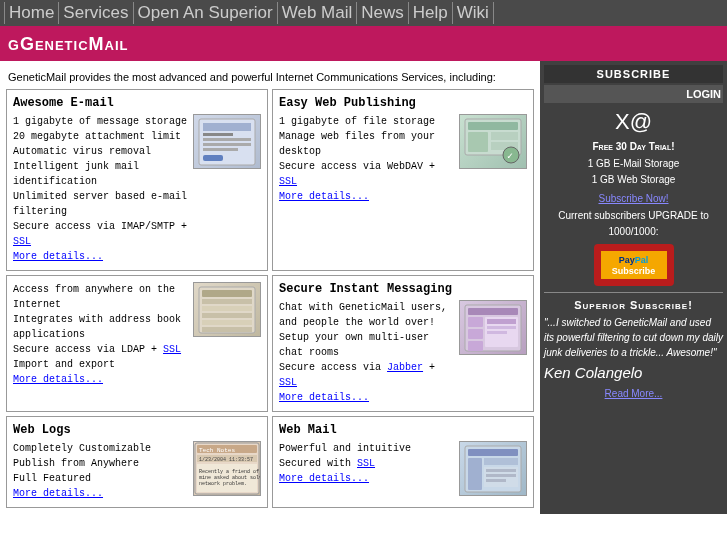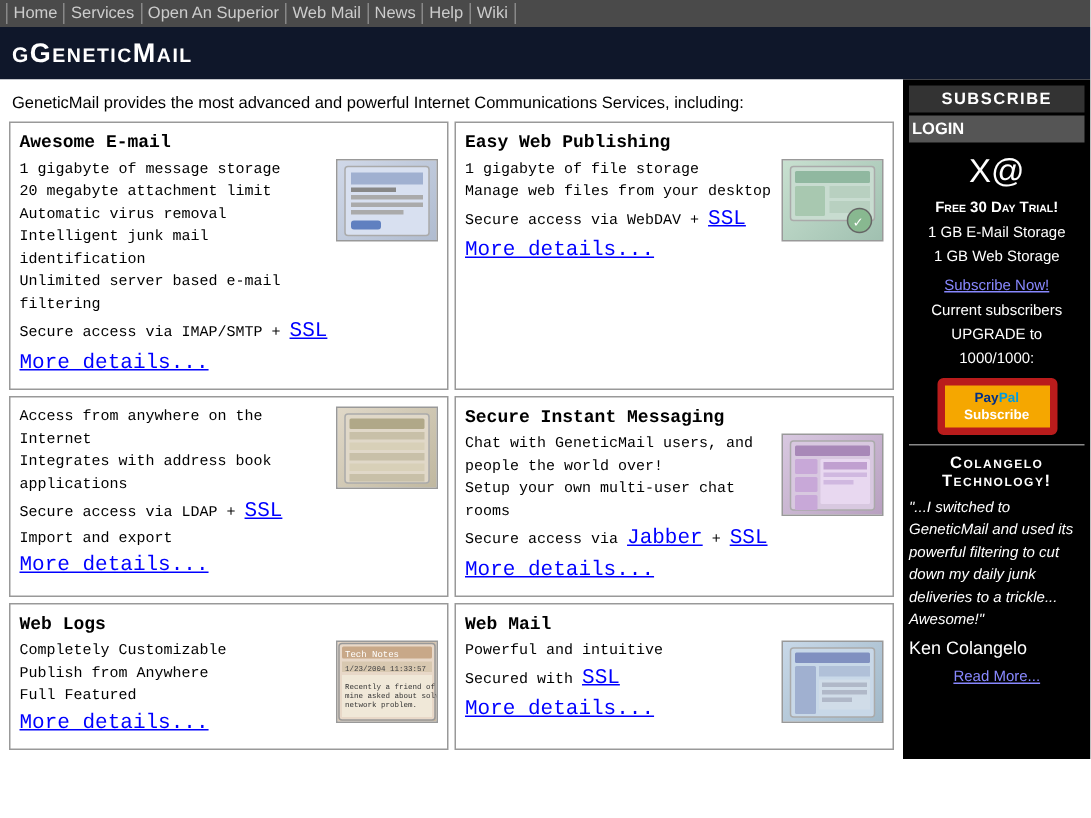--- a/index.html
+++ b/index.html
@@ -1,56 +1,56 @@
 <!DOCTYPE html>
 <html><head>
   <meta charset="utf-8">
   <style>
     * { margin: 0; padding: 0; box-sizing: border-box; }
     body { font-family: Arial, sans-serif; font-size: 11px; background: #fff; color: #000; width: 727px; }
 
     
-    #navbar { background: #4a4a4a; color: #fff; display: flex; align-items: flex-end; padding: 2px 4px; gap: 0; font-size: 11px; }
+    #navbar { background: #4a4a4a; color: #fff; display: flex; align-items: flex-end; padding: 2px 4px; gap: 0; font-size: 17px; }
     .nav-item { color: #ccc; text-decoration: none; padding: 1px 4px; border-right: 1px solid #888; }
     .nav-item:first-child { border-left: 1px solid #888; }
 
     
-    #header { background: #0f172a; color: #fff; padding: 6px 8px; display: flex; align-items: center; justify-content: space-between; }
+    #header { background: #be185d; color: #fff; padding: 6px 8px; display: flex; align-items: center; justify-content: space-between; }
     #logo { font-size: 20px; font-weight: bold; font-variant: small-caps; letter-spacing: 1px; color: #fff; }
     #logo span { font-size: 14px; }
 
     
     #layout { display: flex; width: 727px; }
     #main { flex: 1; padding: 6px; background: #fff; }
-    #sidebar { width: 125px; background: #000000; padding: 4px; color: #fff; flex-shrink: 0; }
+    #sidebar { width: 187px; background: #404040; padding: 4px; color: #fff; flex-shrink: 0; }
 
     
     #intro { padding: 4px 2px 6px 2px; font-size: 11px; color: #000; }
 
     
     #features-grid { display: grid; grid-template-columns: 1fr 1fr; gap: 4px; font-family: Liberation Mono, monospace; }
     .feature-cell { border: 1px solid #999; padding: 6px; display: flex; flex-direction: column; background: #fff; }
     .feature-cell h3 { font-size: 12px; font-weight: bold; margin-bottom: 4px; color: #000; }
     .feature-cell p { font-size: 10px; line-height: 1.5; color: #000; }
-    .feature-cell a { color: #00f; font-size: 14px; text-decoration: underline; }
+    .feature-cell a { color: #00f; font-size: 10px; text-decoration: underline; }
     .feature-content { display: flex; gap: 0; }
     .feature-text { flex: 1; }
     .feature-img { width: 68px; height: 55px; background: #ccc; border: 1px solid #999; flex-shrink: 0; overflow: hidden; display: flex; align-items: center; justify-content: center; font-size: 8px; color: #666; }
 
     
     #sidebar-subscribe { background: #333; text-align: center; padding: 3px 2px; font-size: 11px; font-weight: bold; color: #fff; margin-bottom: 2px; letter-spacing: 1px; }
-    #sidebar-login { background: #555; text-align: left; padding: 3px 2px; font-size: 11px; font-weight: bold; color: #fff; margin-bottom: 6px; }
+    #sidebar-login { background: #555; text-align: right; padding: 3px 2px; font-size: 11px; font-weight: bold; color: #fff; margin-bottom: 6px; }
     .sidebar-xat { text-align: center; font-size: 22px; color: #fff; margin: 6px 0; }
     .sidebar-trial { text-align: center; font-size: 10px; color: #fff; font-variant: small-caps; font-weight: bold; margin-bottom: 4px; }
     .sidebar-body { font-size: 10px; color: #fff; text-align: center; line-height: 1.6; }
     .sidebar-divider { border-top: 1px solid #888; margin: 6px 0; }
-    .paypal-btn { background: #f5a700; border: 5px solid #b91c1c; border-radius: 4px; padding: 3px 8px; text-align: center; margin: 4px auto; width: 80px; font-size: 10px; font-weight: bold; color: #fff; cursor: pointer; }
+    .paypal-btn { background: #f5a700; border: 7px solid #b91c1c; border-radius: 4px; padding: 3px 8px; text-align: center; margin: 4px auto; width: 80px; font-size: 10px; font-weight: bold; color: #fff; cursor: pointer; }
     .sidebar-superior { font-variant: small-caps; font-weight: bold; font-size: 11px; text-align: center; color: #fff; margin-bottom: 4px; letter-spacing: 1px; }
     .sidebar-quote { font-size: 10px; color: #fff; line-height: 1.5; font-style: italic; margin-bottom: 4px; }
-    .sidebar-author { font-size: 12px; color: #fff; }
+    .sidebar-author { font-size: 15px; color: #fff; font-style: italic; }
 
     
     .img-email { background: linear-gradient(135deg, #d0d8e8 0%, #b0bcd0 100%); }
     .img-web { background: linear-gradient(135deg, #c8e0d0 0%, #a0c0b0 100%); }
     .img-address { background: linear-gradient(135deg, #e0d8c8 0%, #c0b8a0 100%); }
     .img-im { background: linear-gradient(135deg, #d8c8e0 0%, #b8a0c0 100%); }
     .img-blog { background: linear-gradient(135deg, #e8d8c8 0%, #c8b8a0 100%); }
     .img-webmail { background: linear-gradient(135deg, #c8d8e8 0%, #a0b8c8 100%); }
 
     
@@ -260,21 +260,21 @@
 
     <div style="text-align:center;margin:4px 0;">
       <div class="paypal-btn">
         <span style="color:#003087;font-weight:bold;font-size:9px;">Pay</span><span style="color:#009cde;font-weight:bold;font-size:9px;">Pal</span><br>
         <span style="color:#fff;font-size:9px;">Subscribe</span>
       </div>
     </div>
 
     <div class="sidebar-divider"></div>
 
-    <div class="sidebar-superior">Colangelo Technology!</div>
+    <div class="sidebar-superior">Superior Subscribe!</div>
 
     <div class="sidebar-quote">"...I switched to GeneticMail and used its powerful filtering to cut down my daily junk deliveries to a trickle... Awesome!"</div>
     <div class="sidebar-author">Ken Colangelo</div>
 
     <div style="text-align:center;margin-top:6px;">
       <a style="color:#88f;font-size:10px;text-decoration:underline;">Read More...</a>
     </div>
   </div>
 
 </div>

